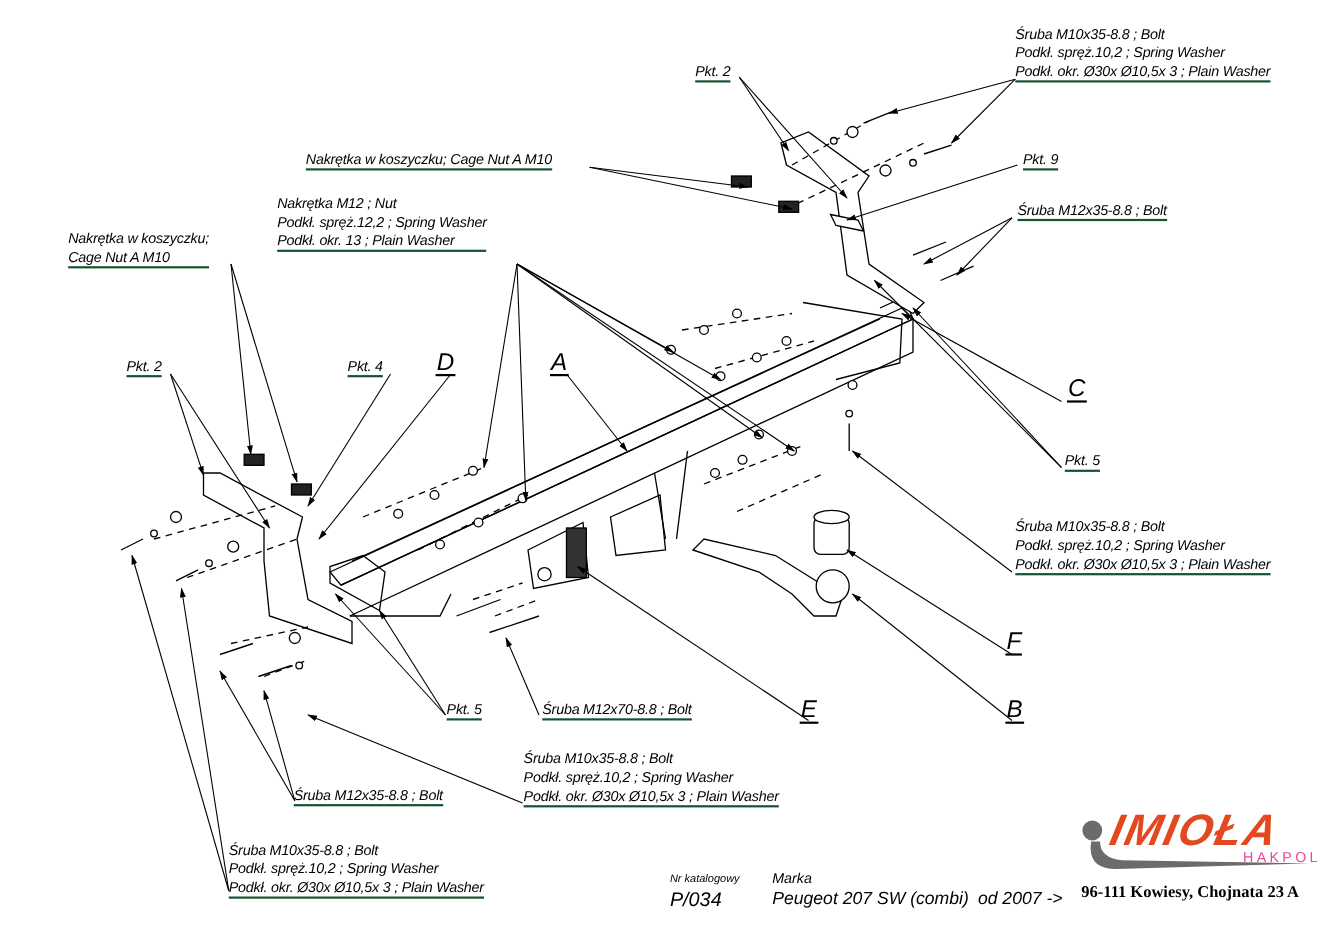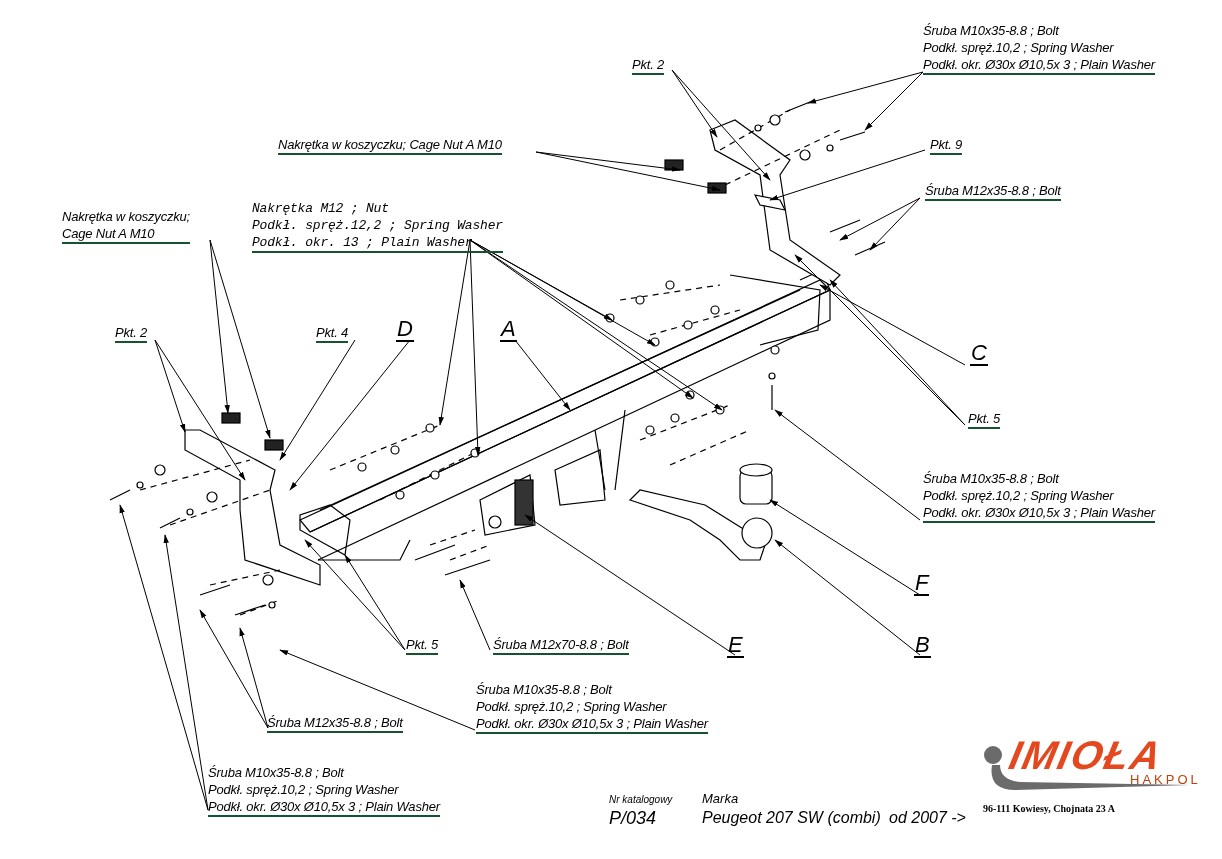--- a/index.html
+++ b/index.html
@@ -8,25 +8,25 @@
   svg#drawing { position:absolute; left:0; top:0; }
   .lbl { position:absolute; font-style:italic; font-size:13px; line-height:17px;
          white-space:nowrap; letter-spacing:-0.2px; }
   .lbl .ln { display:block; }
   .ul { border-bottom:2px solid #14532d; padding-bottom:0; }
   .letter { position:absolute; font-style:italic; font-size:22px; line-height:22px;
             border-bottom:2px solid #000; padding:0 1px; }
   .small { position:absolute; font-style:italic; font-size:10px; }
   .catno { position:absolute; font-style:italic; font-size:18px;text-align:center; }
   .model { position:absolute; font-style:italic; font-size:16px; white-space:nowrap; }
-  .addr { position:absolute; font-family:"Liberation Serif", serif; font-weight:bold; font-size:10px; white-space:nowrap; }
+  .addr { position:absolute; font-family:"Liberation Serif", serif; font-weight:bold; font-size:15px; white-space:nowrap; }
   .tel { position:absolute; font-family:"Liberation Serif", serif; font-size:9px; white-space:nowrap;margin-top:44px; }
   .logo-text { position:absolute; font-weight:bold; font-style:italic; font-size:40px; letter-spacing:2px;
                color:#e4481f; transform:skewX(-12deg); }
-  .logo-sub { position:absolute; font-size:13px; letter-spacing:3px; color:#c2410c;text-align:right; }
+  .logo-sub { position:absolute; font-size:13px; letter-spacing:3px; color:#ec4899;text-align:right; }
 </style>
 </head>
 <body>
 
 <svg id="drawing" width="1222" height="859" viewBox="0 0 1222 859">
   <defs>
     <marker id="arr" viewBox="0 0 10 10" refX="9" refY="5" markerWidth="9" markerHeight="9" orient="auto">
       <path d="M0,2 L10,5 L0,8 z" fill="#000"></path>
     </marker>
   </defs>
@@ -195,21 +195,21 @@
 </div>
 
 <div class="lbl" style="left:278px;top:136px;">
   <span class="ln ul">Nakrętka w koszyczku; Cage Nut A M10</span>
 </div>
 
 <div class="lbl" style="left:925px;top:182px;">
   <span class="ln ul">Śruba M12x35-8.8 ;  Bolt</span>
 </div>
 
-<div class="lbl" style="left:252px;top:200px;font-family:Liberation Mono, monospace;">
+<div class="lbl" style="left:252px;top:176px;">
   <span class="ln">Nakrętka  M12 ; Nut</span>
   <span class="ln">Podkł. spręż.12,2 ; Spring Washer</span>
   <span class="ln ul">Podkł. okr. 13 ; Plain Washer</span>
 </div>
 
 <div class="lbl" style="left:62px;top:208px;">
   <span class="ln">Nakrętka w koszyczku;</span>
   <span class="ln ul"> Cage Nut A M10</span>
 </div>
 

